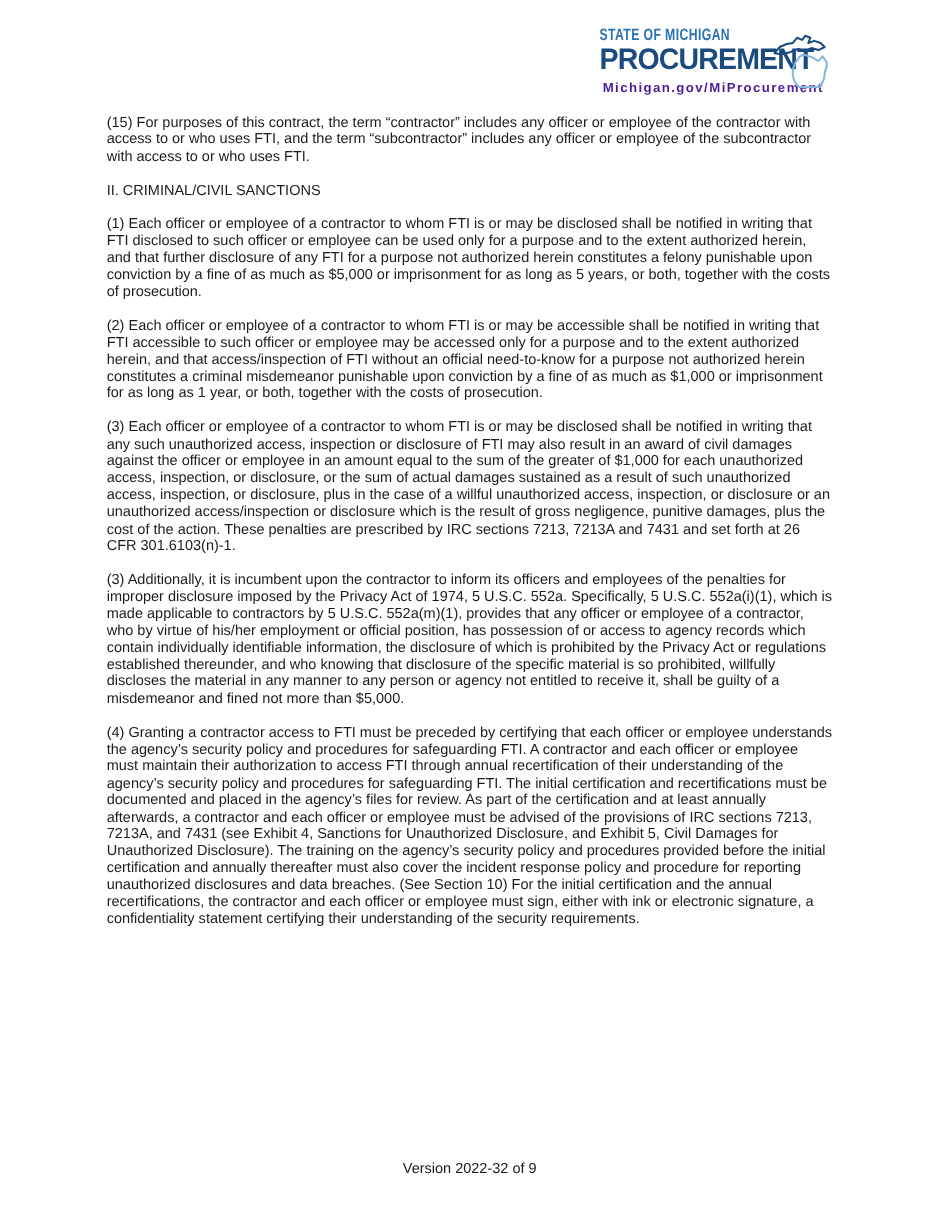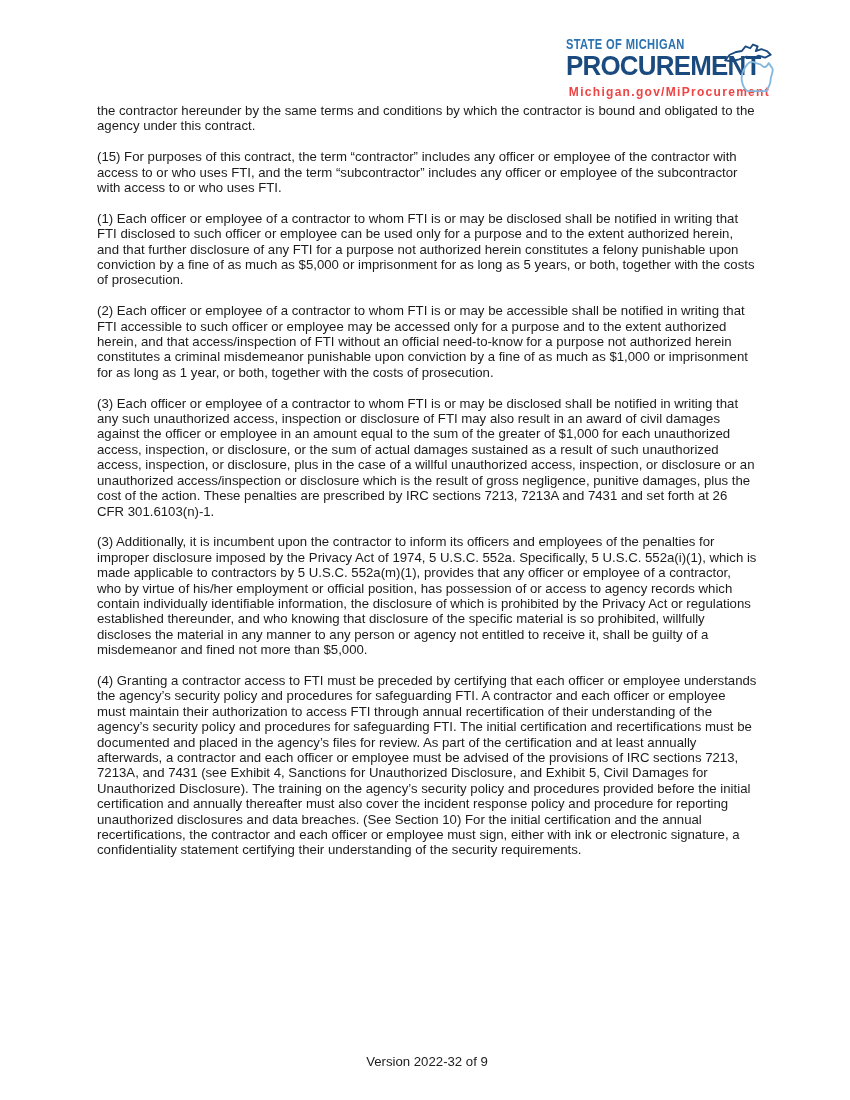--- a/index.html
+++ b/index.html
@@ -9,24 +9,23 @@
     position: relative;
     font-family: "Liberation Sans", "DejaVu Sans", sans-serif;
     color: #1c1c1c;
     overflow: hidden;
   }
 
   
   .logo {
     position: absolute;
     top: 24px;
-    left: 566px;
+    left: 545px;
     width: 213px;
     height: 68px;
-    margin-top: 12px;
   }
   .logo-line1 {
     font-size: 15px;
     font-weight: bold;
     letter-spacing: 0.5px;
     transform: scaleX(0.74);
     transform-origin: left top;
     white-space: nowrap;
     line-height: 16px;
   }
@@ -87,26 +86,26 @@
 
 <div class="logo">
   <div class="logo-line1" style="color: rgb(42, 114, 178);">STATE OF MICHIGAN</div>
   <div class="logo-line2" style="color: rgb(26, 74, 126);">PROCUREMENT</div>
   <svg class="logo-map" viewBox="0 0 64 58" fill="none">
 
     <path d="M2 24 L7 18 L14 15 L20 14 L24 9 L29 11 L32 7 L37 9 L35 14 L41 12 L47 14 L51 18 L45 21 L38 19 L32 22 L25 20 L17 23 L9 25 Z" stroke="#1a4a7e" stroke-width="2" stroke-linejoin="round"></path>
 
     <path d="M26 28 C22 33 19 40 20 46 C21 51 23 55 26 57 L46 57 C49 53 51 48 51 44 C51 41 54 37 53 33 L49 27 C47 30 45 33 42 30 C40 27 36 28 33 26 C30 25 28 26 26 28 Z" stroke="#85b8dd" stroke-width="2" stroke-linejoin="round"></path>
   </svg>
-  <div class="logo-url" style="color: #ef4444;">Michigan.gov/MiProcurement</div>
+  <div class="logo-url" style="color: #4c1d95;">Michigan.gov/MiProcurement</div>
 </div>
 
 <div class="doc-body">
-  <p>the contractor hereunder by the same terms and conditions by which the contractor is bound and obligated to the agency under this contract.</p>
   <p>(15) For purposes of this contract, the term “contractor” includes any officer or employee of the contractor with access to or who uses FTI, and the term “subcontractor” includes any officer or employee of the subcontractor with access to or who uses FTI.</p>
+  <p>II. CRIMINAL/CIVIL SANCTIONS</p>
   <p>(1) Each officer or employee of a contractor to whom FTI is or may be disclosed shall be notified in writing that FTI disclosed to such officer or employee can be used only for a purpose and to the extent authorized herein, and that further disclosure of any FTI for a purpose not authorized herein constitutes a felony punishable upon conviction by a fine of as much as $5,000 or imprisonment for as long as 5 years, or both, together with the costs of prosecution.</p>
   <p>(2) Each officer or employee of a contractor to whom FTI is or may be accessible shall be notified in writing that FTI accessible to such officer or employee may be accessed only for a purpose and to the extent authorized herein, and that access/inspection of FTI without an official need-to-know for a purpose not authorized herein constitutes a criminal misdemeanor punishable upon conviction by a fine of as much as $1,000 or imprisonment for as long as 1 year, or both, together with the costs of prosecution.</p>
   <p>(3) Each officer or employee of a contractor to whom FTI is or may be disclosed shall be notified in writing that any such unauthorized access, inspection or disclosure of FTI may also result in an award of civil damages against the officer or employee in an amount equal to the sum of the greater of $1,000 for each unauthorized access, inspection, or disclosure, or the sum of actual damages sustained as a result of such unauthorized access, inspection, or disclosure, plus in the case of a willful unauthorized access, inspection, or disclosure or an unauthorized access/inspection or disclosure which is the result of gross negligence, punitive damages, plus the cost of the action. These penalties are prescribed by IRC sections 7213, 7213A and 7431 and set forth at 26 CFR 301.6103(n)-1.</p>
   <p>(3) Additionally, it is incumbent upon the contractor to inform its officers and employees of the penalties for improper disclosure imposed by the Privacy Act of 1974, 5 U.S.C. 552a. Specifically, 5 U.S.C. 552a(i)(1), which is made applicable to contractors by 5 U.S.C. 552a(m)(1), provides that any officer or employee of a contractor, who by virtue of his/her employment or official position, has possession of or access to agency records which contain individually identifiable information, the disclosure of which is prohibited by the Privacy Act or regulations established thereunder, and who knowing that disclosure of the specific material is so prohibited, willfully discloses the material in any manner to any person or agency not entitled to receive it, shall be guilty of a misdemeanor and fined not more than $5,000.</p>
   <p>(4) Granting a contractor access to FTI must be preceded by certifying that each officer or employee understands the agency’s security policy and procedures for safeguarding FTI. A contractor and each officer or employee must maintain their authorization to access FTI through annual recertification of their understanding of the agency’s security policy and procedures for safeguarding FTI. The initial certification and recertifications must be documented and placed in the agency’s files for review. As part of the certification and at least annually afterwards, a contractor and each officer or employee must be advised of the provisions of IRC sections 7213, 7213A, and 7431 (see Exhibit 4, Sanctions for Unauthorized Disclosure, and Exhibit 5, Civil Damages for Unauthorized Disclosure). The training on the agency’s security policy and procedures provided before the initial certification and annually thereafter must also cover the incident response policy and procedure for reporting unauthorized disclosures and data breaches. (See Section 10) For the initial certification and the annual recertifications, the contractor and each officer or employee must sign, either with ink or electronic signature, a confidentiality statement certifying their understanding of the security requirements.</p>
 </div>
 
 <div class="doc-footer">
   <span>Version 2022-3</span>
   <span>2 of 9</span>

